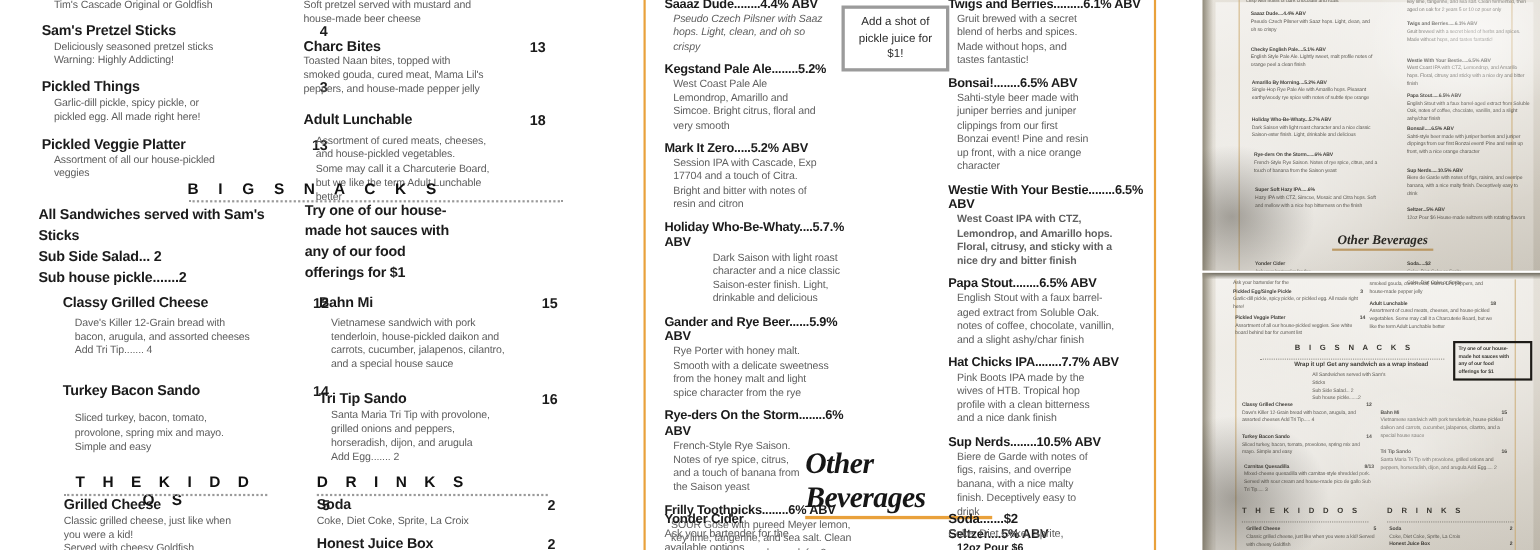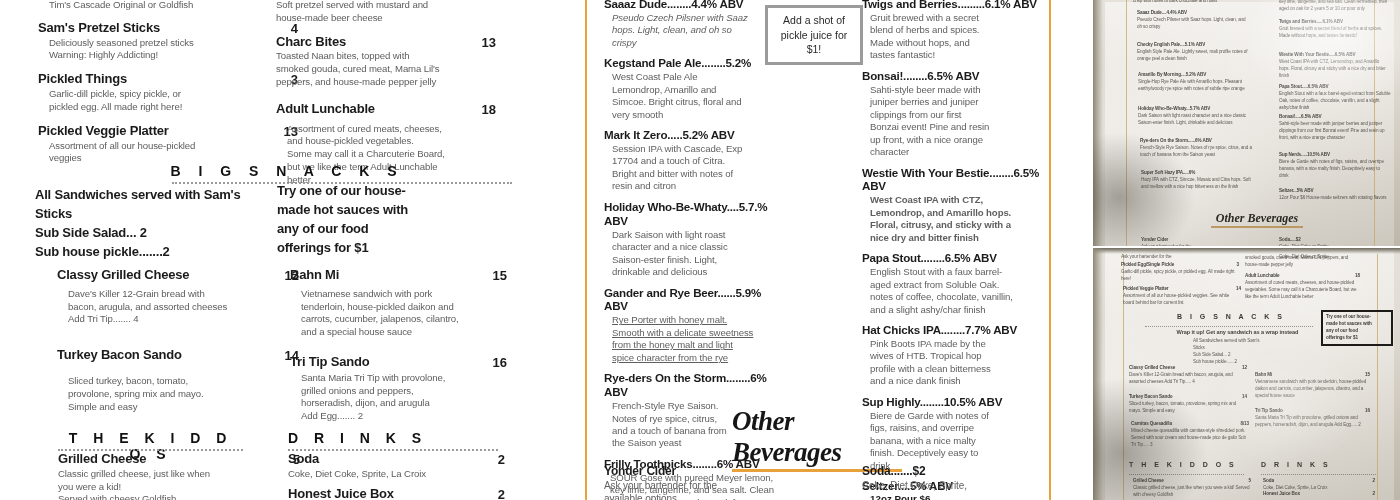--- a/index.html
+++ b/index.html
@@ -282,28 +282,28 @@
       </div>
       <div class="beer">
         <div class="beer-name">Mark It Zero.....5.2% ABV</div>
         <div class="beer-desc" style="white-space:pre-line;">Session IPA with Cascade, Exp
 17704 and a touch of Citra.
 Bright and bitter with notes of
 resin and citron</div>
       </div>
       <div class="beer">
         <div class="beer-name">Holiday Who-Be-Whaty....5.7.% ABV</div>
-        <div class="beer-desc" style="white-space:pre-line;">Dark Saison with light roast
+        <div class="beer-desc" style="white-space:pre-line;margin-left:36px;">Dark Saison with light roast
 character and a nice classic
 Saison-ester finish. Light,
 drinkable and delicious</div>
       </div>
       <div class="beer">
         <div class="beer-name">Gander and Rye Beer......5.9% ABV</div>
-        <div class="beer-desc" style="white-space:pre-line;text-decoration:underline;">Rye Porter with honey malt.
+        <div class="beer-desc" style="white-space:pre-line;">Rye Porter with honey malt.
 Smooth with a delicate sweetness
 from the honey malt and light
 spice character from the rye</div>
       </div>
       <div class="beer">
         <div class="beer-name">Rye-ders On the Storm........6% ABV</div>
         <div class="beer-desc" style="white-space:pre-line;">French-Style Rye Saison.
 Notes of rye spice, citrus,
 and a touch of banana from
 the Saison yeast</div>
@@ -349,21 +349,21 @@
 and a slight ashy/char finish</div>
       </div>
       <div class="beer">
         <div class="beer-name">Hat Chicks IPA........7.7% ABV</div>
         <div class="beer-desc" style="white-space:pre-line;">Pink Boots IPA made by the
 wives of HTB. Tropical hop
 profile with a clean bitterness
 and a nice dank finish</div>
       </div>
       <div class="beer">
-        <div class="beer-name">Sup Highly........10.5% ABV</div>
+        <div class="beer-name">Sup Nerds........10.5% ABV</div>
         <div class="beer-desc" style="white-space:pre-line;">Biere de Garde with notes of
 figs, raisins, and overripe
 banana, with a nice malty
 finish. Deceptively easy to
 drink</div>
       </div>
       <div class="beer">
         <div class="beer-name">Seltzer....5% ABV</div>
         <div class="beer-sub">12oz Pour $6</div>
 

